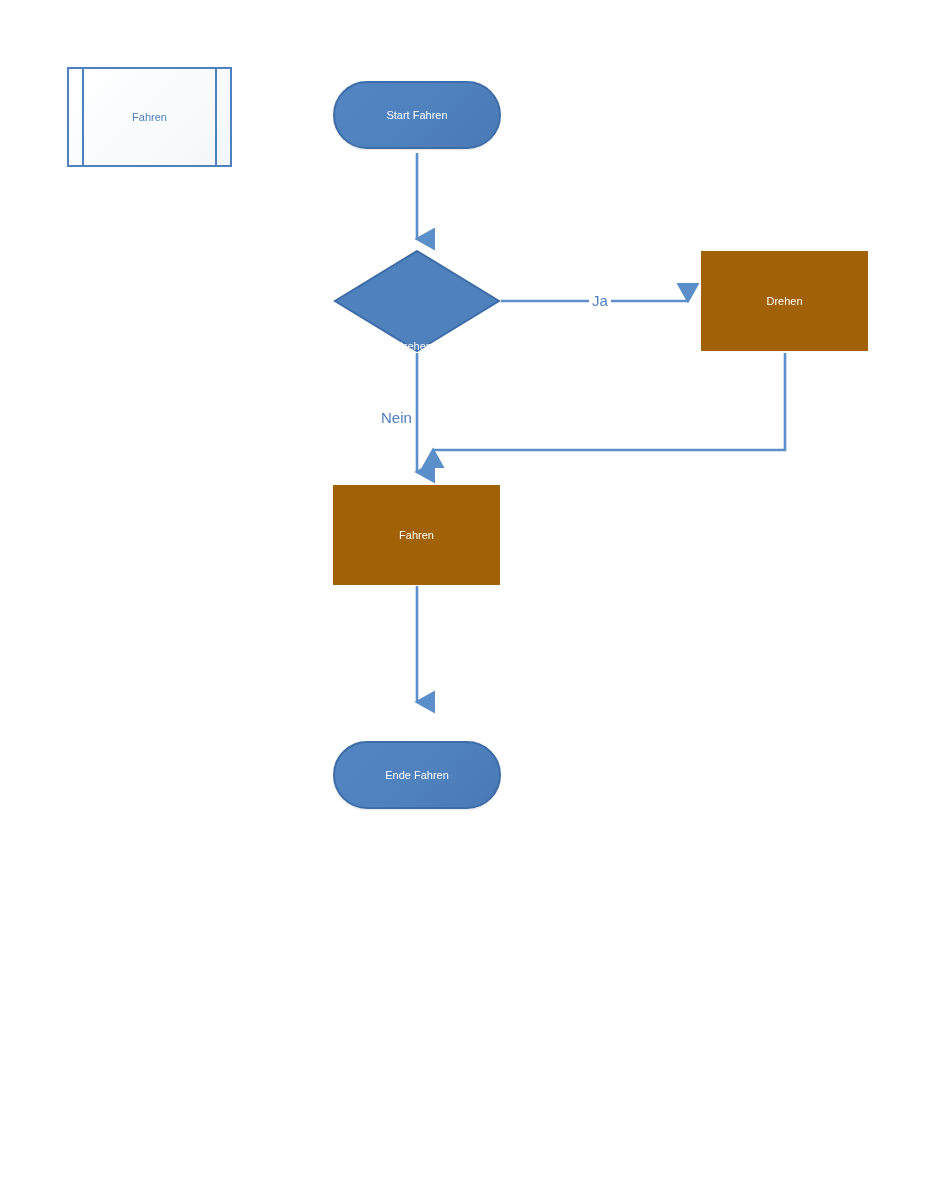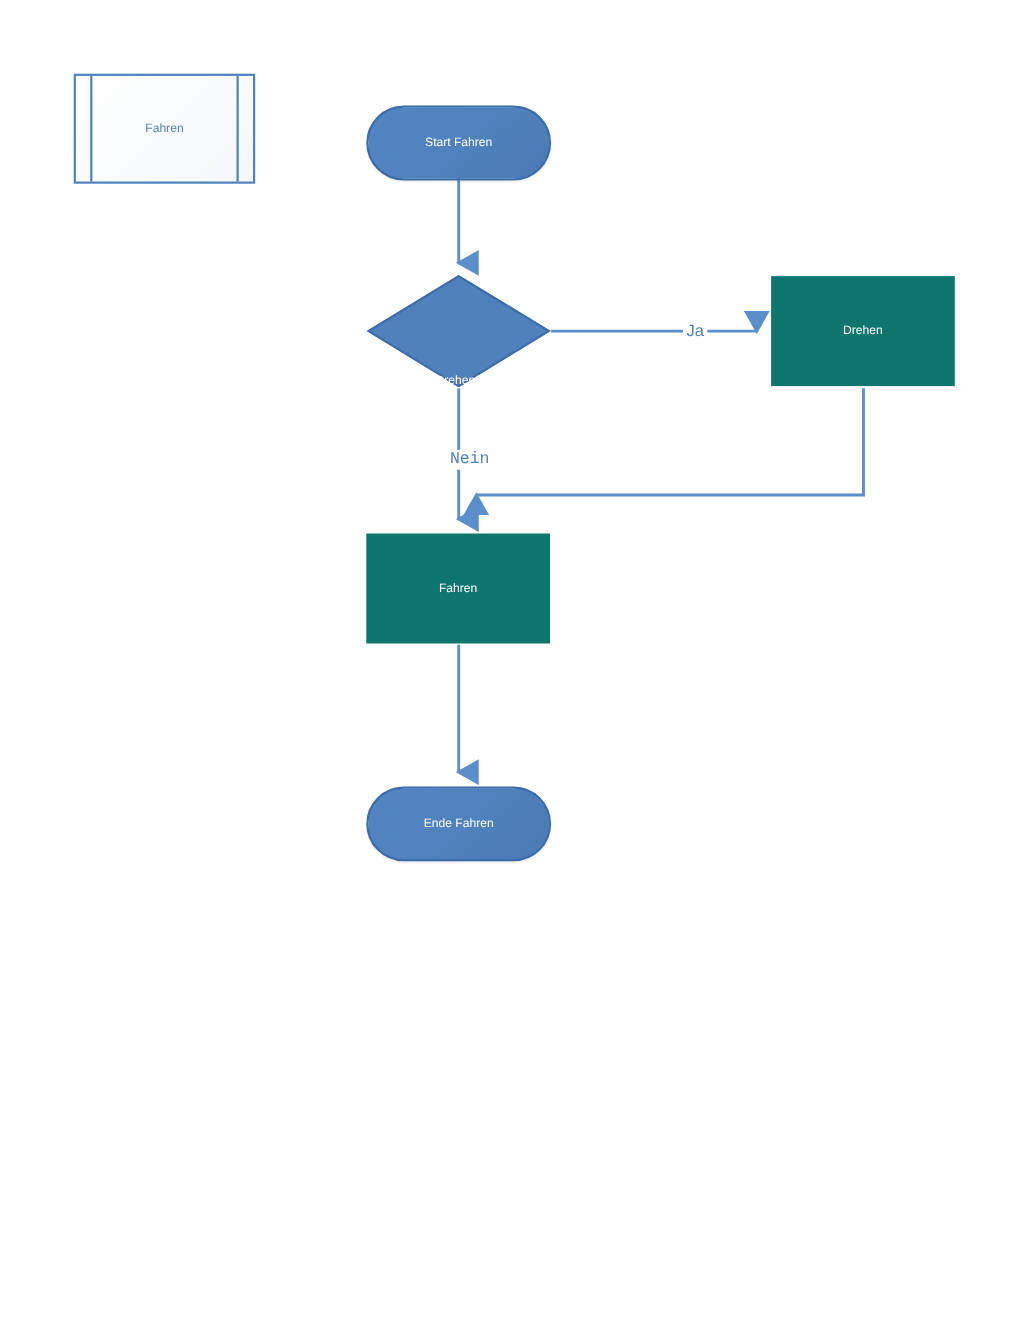--- a/index.html
+++ b/index.html
@@ -45,21 +45,21 @@
     position: absolute;
     left: 0; top: 0;
     width: 100%; height: 100%;
   }
   .decision .node-label {
     position: relative;
     z-index: 1;
   }
   .process-red {
     width: 167px; height: 100px;
-    background: #0f766e;
+    background: #a16207;
     color: #ffffff;
   }
   .subroutine {
     width: 165px; height: 100px;
     background: linear-gradient(135deg, #ffffff 0%, #f4f7fa 100%);
     border: 2px solid #4f81bd;
     color: #4f81bd;
   }
   .subroutine .side-bar {
     position: absolute;
@@ -100,39 +100,39 @@
 
     <path d="M417,586 L417,702" stroke="#5b8fc9" stroke-width="2.6" fill="none" marker-end="url(#arrow-down)"></path>
   </svg>
 
   <div class="node subroutine" style="left:67px; top:67px;">
     <span class="side-bar left"></span>
     <span class="side-bar right"></span>
     <span class="node-label">Fahren</span>
   </div>
 
-  <div class="node terminator" style="left:333px; top:96px;align-items:center;">
+  <div class="node terminator" style="left:333px; top:81px;align-items:center;">
     <span class="node-label">Start Fahren</span>
   </div>
 
   <div class="node decision" style="left:333px; top:250px;align-items:flex-end;">
     <svg class="diamond-shape" viewBox="0 0 168 102" xmlns="http://www.w3.org/2000/svg">
       <polygon points="84,1 166,51 84,101 2,51" fill="#4f81bd" stroke="#3d6da8" stroke-width="2"></polygon>
     </svg>
     <span class="node-label">Drehen?</span>
   </div>
 
   <div class="node process-red" style="left:701px; top:251px;">
     <span class="node-label">Drehen</span>
   </div>
 
   <div class="node process-red" style="left:333px; top:485px;">
     <span class="node-label">Fahren</span>
   </div>
 
-  <div class="node terminator" style="left:333px; top:715px;">
+  <div class="node terminator" style="left:333px; top:741px;">
     <span class="node-label">Ende Fahren</span>
   </div>
 
-  <div class="edge-label" style="left:589px; top:292px;margin-left:32px;">Ja</div>
-  <div class="edge-label" style="left:406px; top:409px;font-family:Liberation Mono, monospace;">Nein</div>
+  <div class="edge-label" style="left:589px; top:292px;">Ja</div>
+  <div class="edge-label" style="left:378px; top:409px;">Nein</div>
 
 </div>
 
 </body></html>

